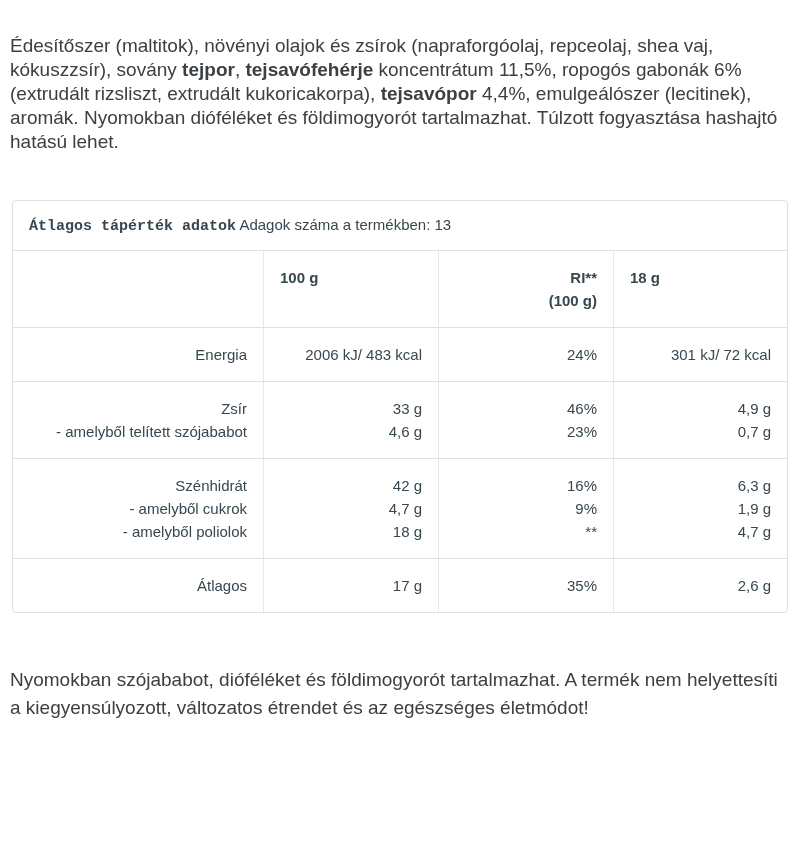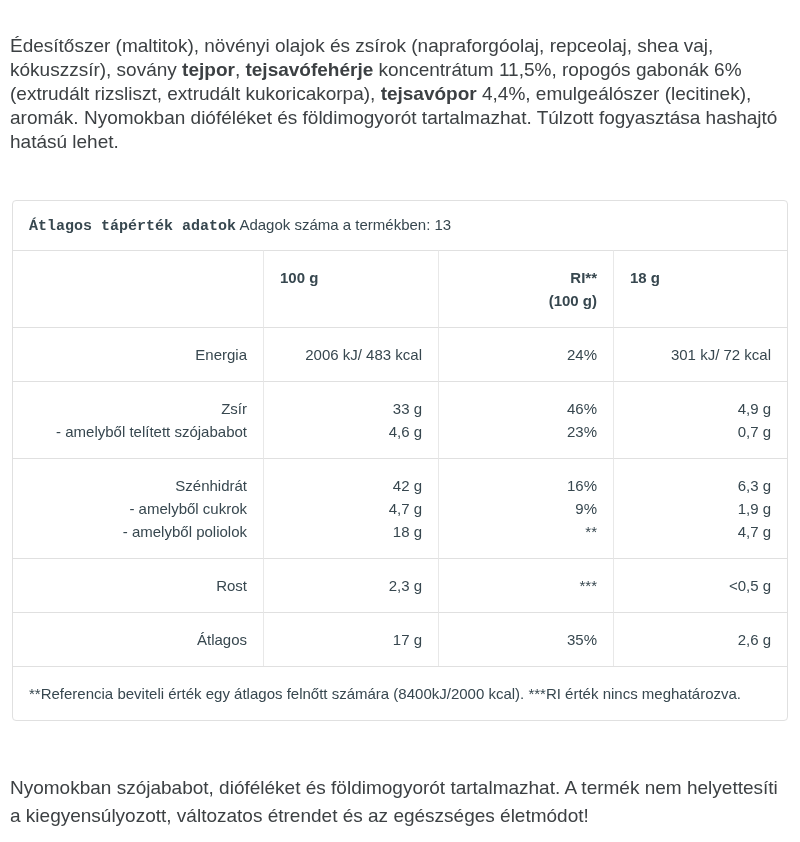--- a/index.html
+++ b/index.html
@@ -133,50 +133,33 @@
         <span class="cell-line">9%</span>
         <span class="cell-line">**</span>
       </td>
       <td class="vline">
         <span class="cell-line">6,3 g</span>
         <span class="cell-line">1,9 g</span>
         <span class="cell-line">4,7 g</span>
       </td>
     </tr>
 
-    <tr>
-      <td>
-        <span class="cell-line">Rost</span>
-      </td>
-      <td class="vline">
-        <span class="cell-line">2,3 g</span>
-      </td>
-      <td class="vline">
-        <span class="cell-line">***</span>
-      </td>
-      <td class="vline">
-        <span class="cell-line">&lt;0,5 g</span>
-      </td>
-    </tr>
 
     <tr>
       <td>
         <span class="cell-line">Átlagos</span>
       </td>
       <td class="vline">
         <span class="cell-line">17 g</span>
       </td>
       <td class="vline">
         <span class="cell-line">35%</span>
       </td>
       <td class="vline">
         <span class="cell-line">2,6 g</span>
       </td>
     </tr>
 
 
-    <tr>
-      <td colspan="4">**Referencia beviteli érték egy átlagos felnőtt számára (8400kJ/2000 kcal). ***RI érték nincs meghatározva.</td>
-    </tr>
   </tbody>
 </table>
 
 <p class="para disclaimer">Nyomokban szójababot, dióféléket és földimogyorót tartalmazhat. A termék nem helyettesíti a kiegyensúlyozott, változatos étrendet és az egészséges életmódot!</p>
 
 </body></html>

